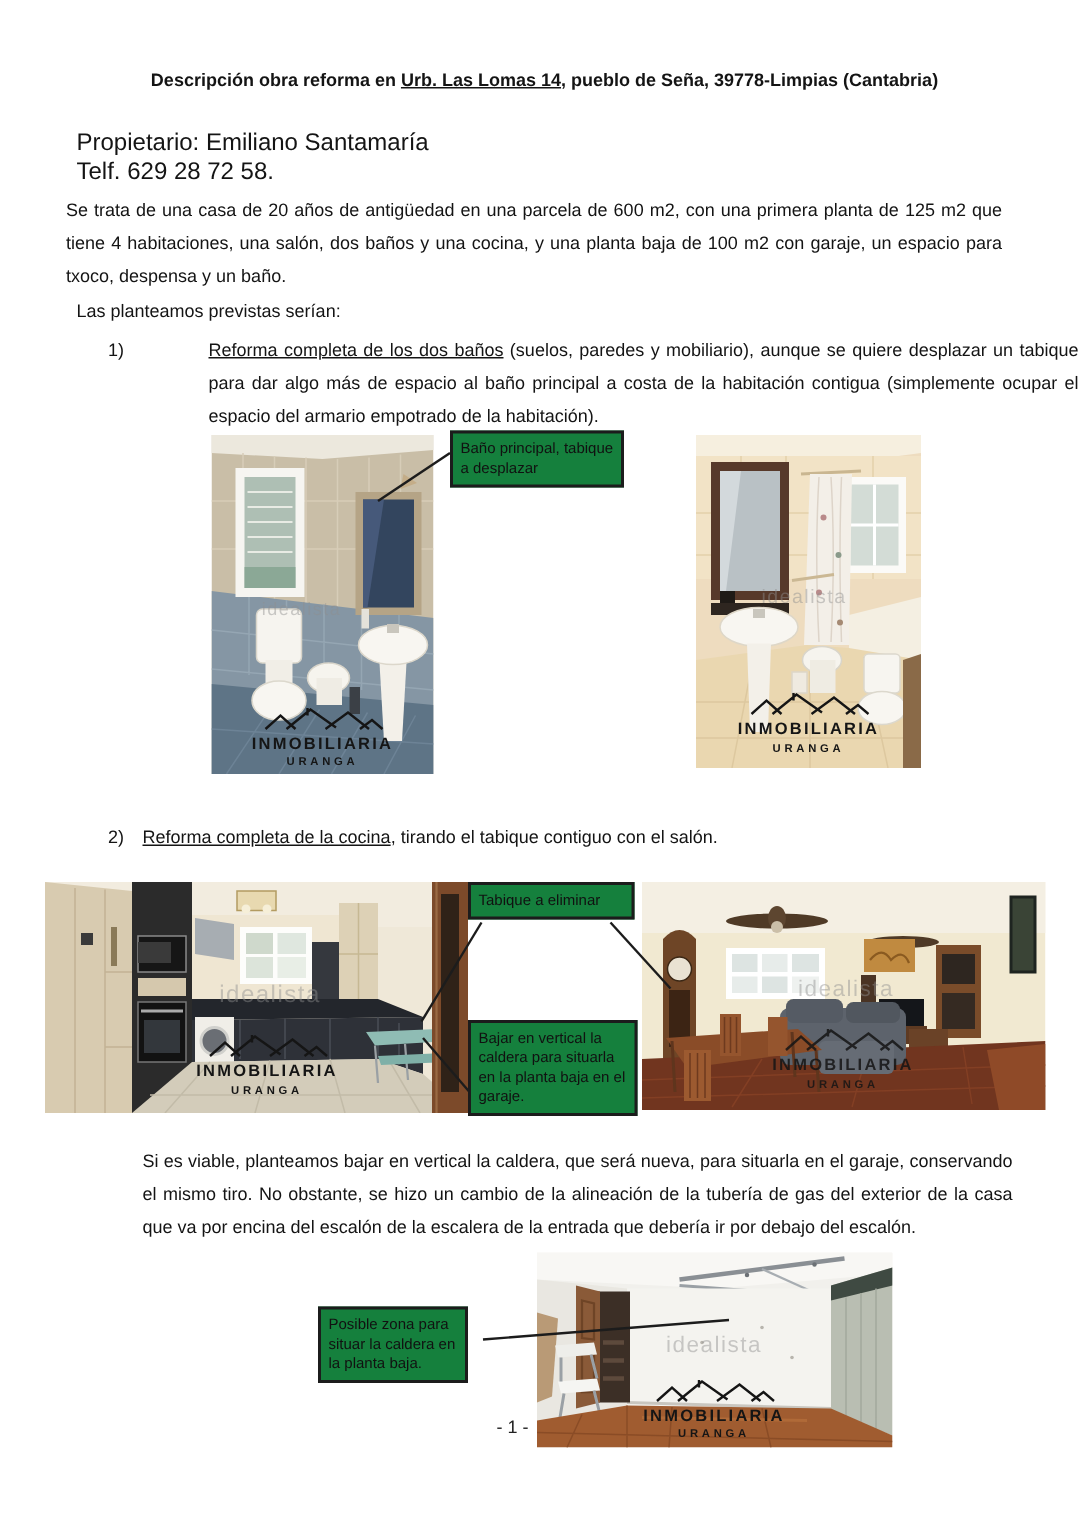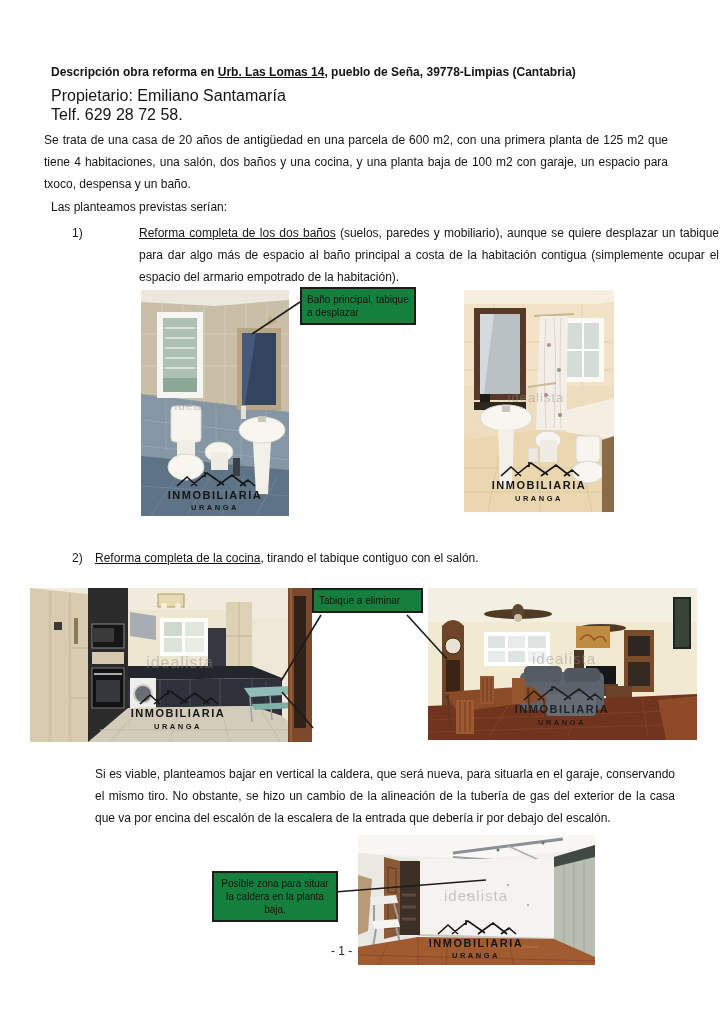--- a/index.html
+++ b/index.html
@@ -20,21 +20,21 @@
   .wm-main{font-size:11px;font-weight:600;letter-spacing:1.5px;fill:#151515;}
   .wm-sub{font-size:7.5px;font-weight:700;letter-spacing:2.5px;fill:#151515;}
   .wm-portal{fill:#8f8f8f;opacity:.45;letter-spacing:1px;}
   .roof{stroke:#151515;stroke-width:1.6;fill:none;}
 </style>
 </head>
 <body>
 
 <div class="page">
 
-  <div class="abs body-text bold" style="left:51px;top:61px;width:624px;">
+  <div class="abs body-text bold" style="left:51px;top:42px;width:624px;text-align:center;">
     <span>Descripción obra reforma en </span><span class="u">Urb. Las Lomas 14</span><span>, pueblo de Seña, 39778-Limpias (Cantabria)</span>
   </div>
 
   <div class="abs tight" style="left:51px;top:86px;width:624px;">
     <div>Propietario: Emiliano Santamaría</div>
     <div>Telf. 629 28 72 58.</div>
   </div>
 
   <div class="abs body-text justify" style="left:44px;top:129px;width:624px;">Se trata de una casa de 20 años de antigüedad en una parcela de 600 m2, con una primera planta de 125 m2 que tiene 4 habitaciones, una salón, dos baños y una cocina, y una planta baja de 100 m2 con garaje, un espacio para txoco, despensa y un baño.</div>
 
@@ -278,15 +278,16 @@
   <svg class="overlay" width="724" height="1024" viewBox="0 0 724 1024">
     <line x1="300" y1="302" x2="252" y2="334" stroke="#1c1c1c" stroke-width="1.6"></line>
     <line x1="321" y1="615" x2="281" y2="681" stroke="#1c1c1c" stroke-width="1.6"></line>
     <line x1="407" y1="615" x2="447" y2="659" stroke="#1c1c1c" stroke-width="1.6"></line>
     <line x1="313" y1="728" x2="282" y2="692" stroke="#1c1c1c" stroke-width="1.6"></line>
     <line x1="322" y1="893" x2="486" y2="880" stroke="#1c1c1c" stroke-width="1.6"></line>
   </svg>
 
   <div class="callout" style="left:300px;top:287px;width:116px;">Baño principal, tabique a desplazar</div>
   <div class="callout" style="left:312px;top:588px;width:111px;">Tabique a eliminar</div>
-  <div class="callout" style="left:212px;top:871px;width:126px;text-align:center;">Posible zona para situar la caldera en la planta baja.</div>
+  <div class="callout" style="left:312px;top:680px;width:113px;">Bajar en vertical la caldera para situarla en la planta baja en el garaje.</div>
+  <div class="callout" style="left:212px;top:871px;width:100px;">Posible zona para situar la caldera en la planta baja.</div>
 
 </div>
 
 </body></html>

